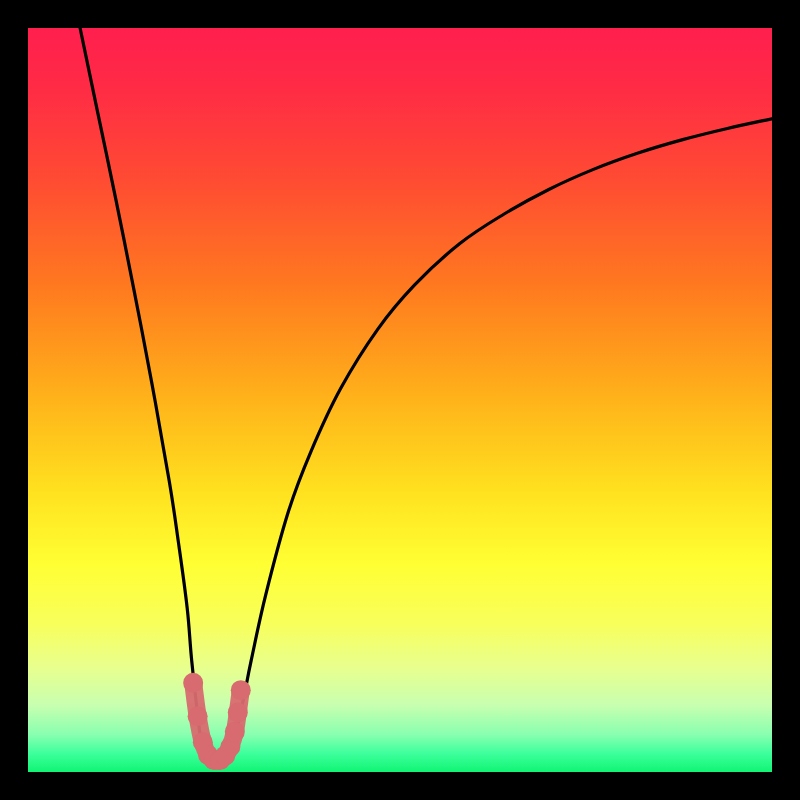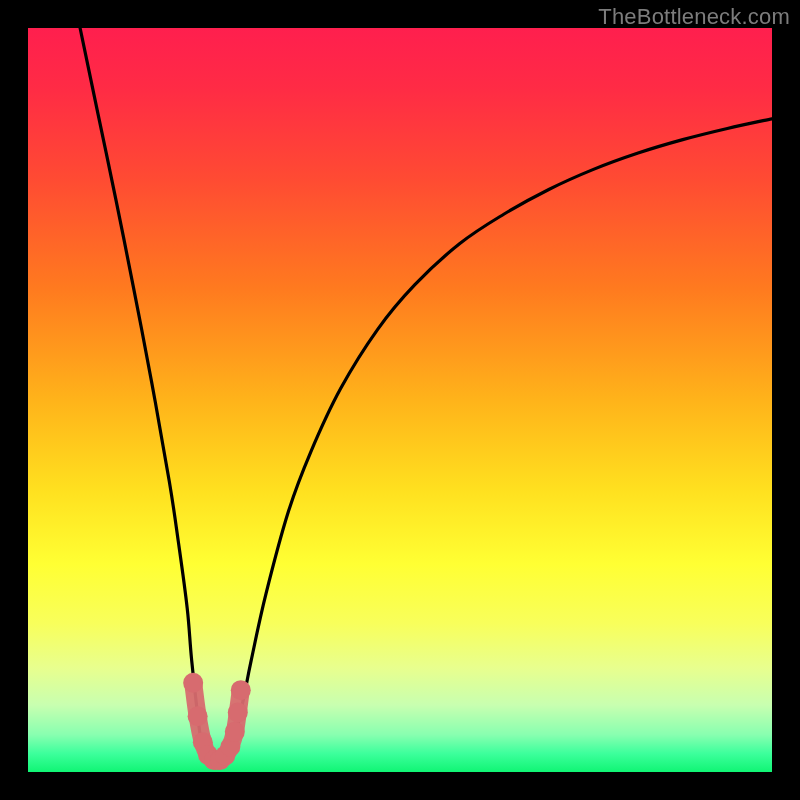--- a/index.html
+++ b/index.html
@@ -71,14 +71,13 @@
         <circle cx="180.048" cy="726.888" r="10" fill="#d76b6f"></circle>
         <circle cx="186" cy="732.096" r="10" fill="#d76b6f"></circle>
         <circle cx="191.952" cy="732.096" r="10" fill="#d76b6f"></circle>
         <circle cx="197.16" cy="727.632" r="10" fill="#d76b6f"></circle>
         <circle cx="202.36800000000002" cy="718.704" r="10" fill="#d76b6f"></circle>
         <circle cx="206.83200000000002" cy="703.824" r="10" fill="#d76b6f"></circle>
         <circle cx="209.808" cy="684.48" r="10" fill="#d76b6f"></circle>
         <circle cx="212.78400000000002" cy="662.16" r="10" fill="#d76b6f"></circle>
       </svg>
   </div>
-  <div class="watermark">TheBottleneck.com</div>
 </div>
 
 </body></html>

